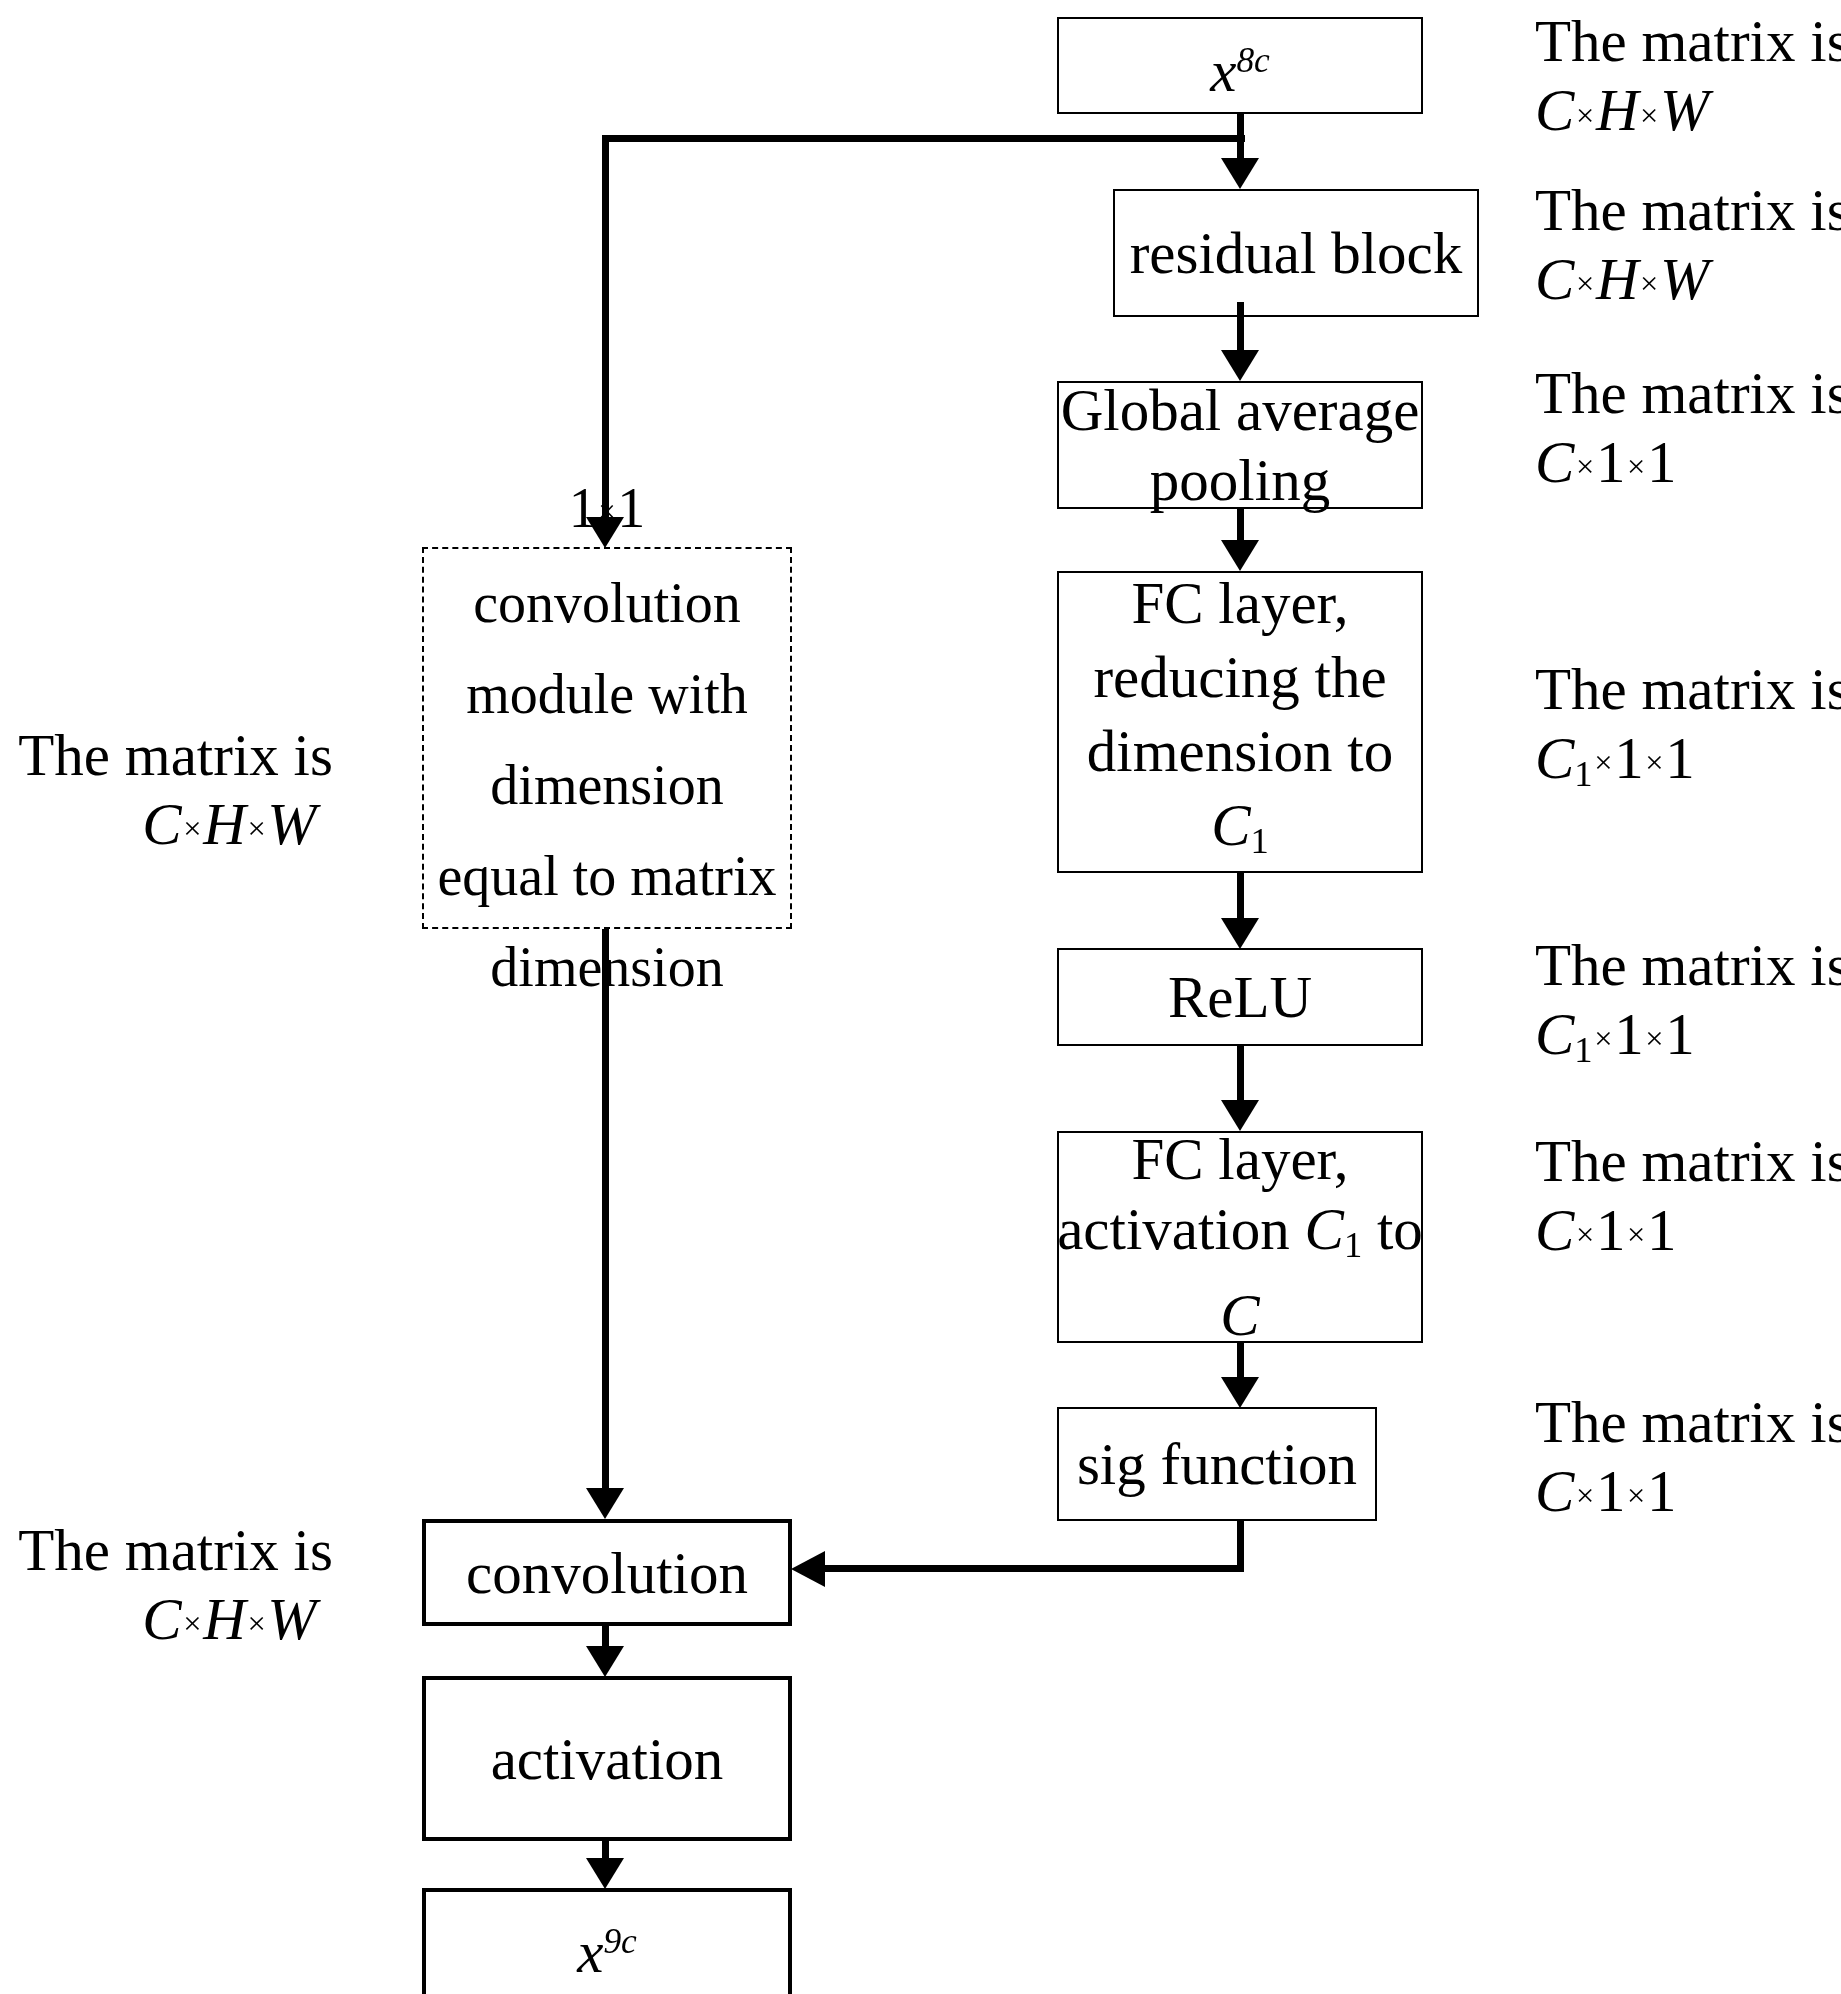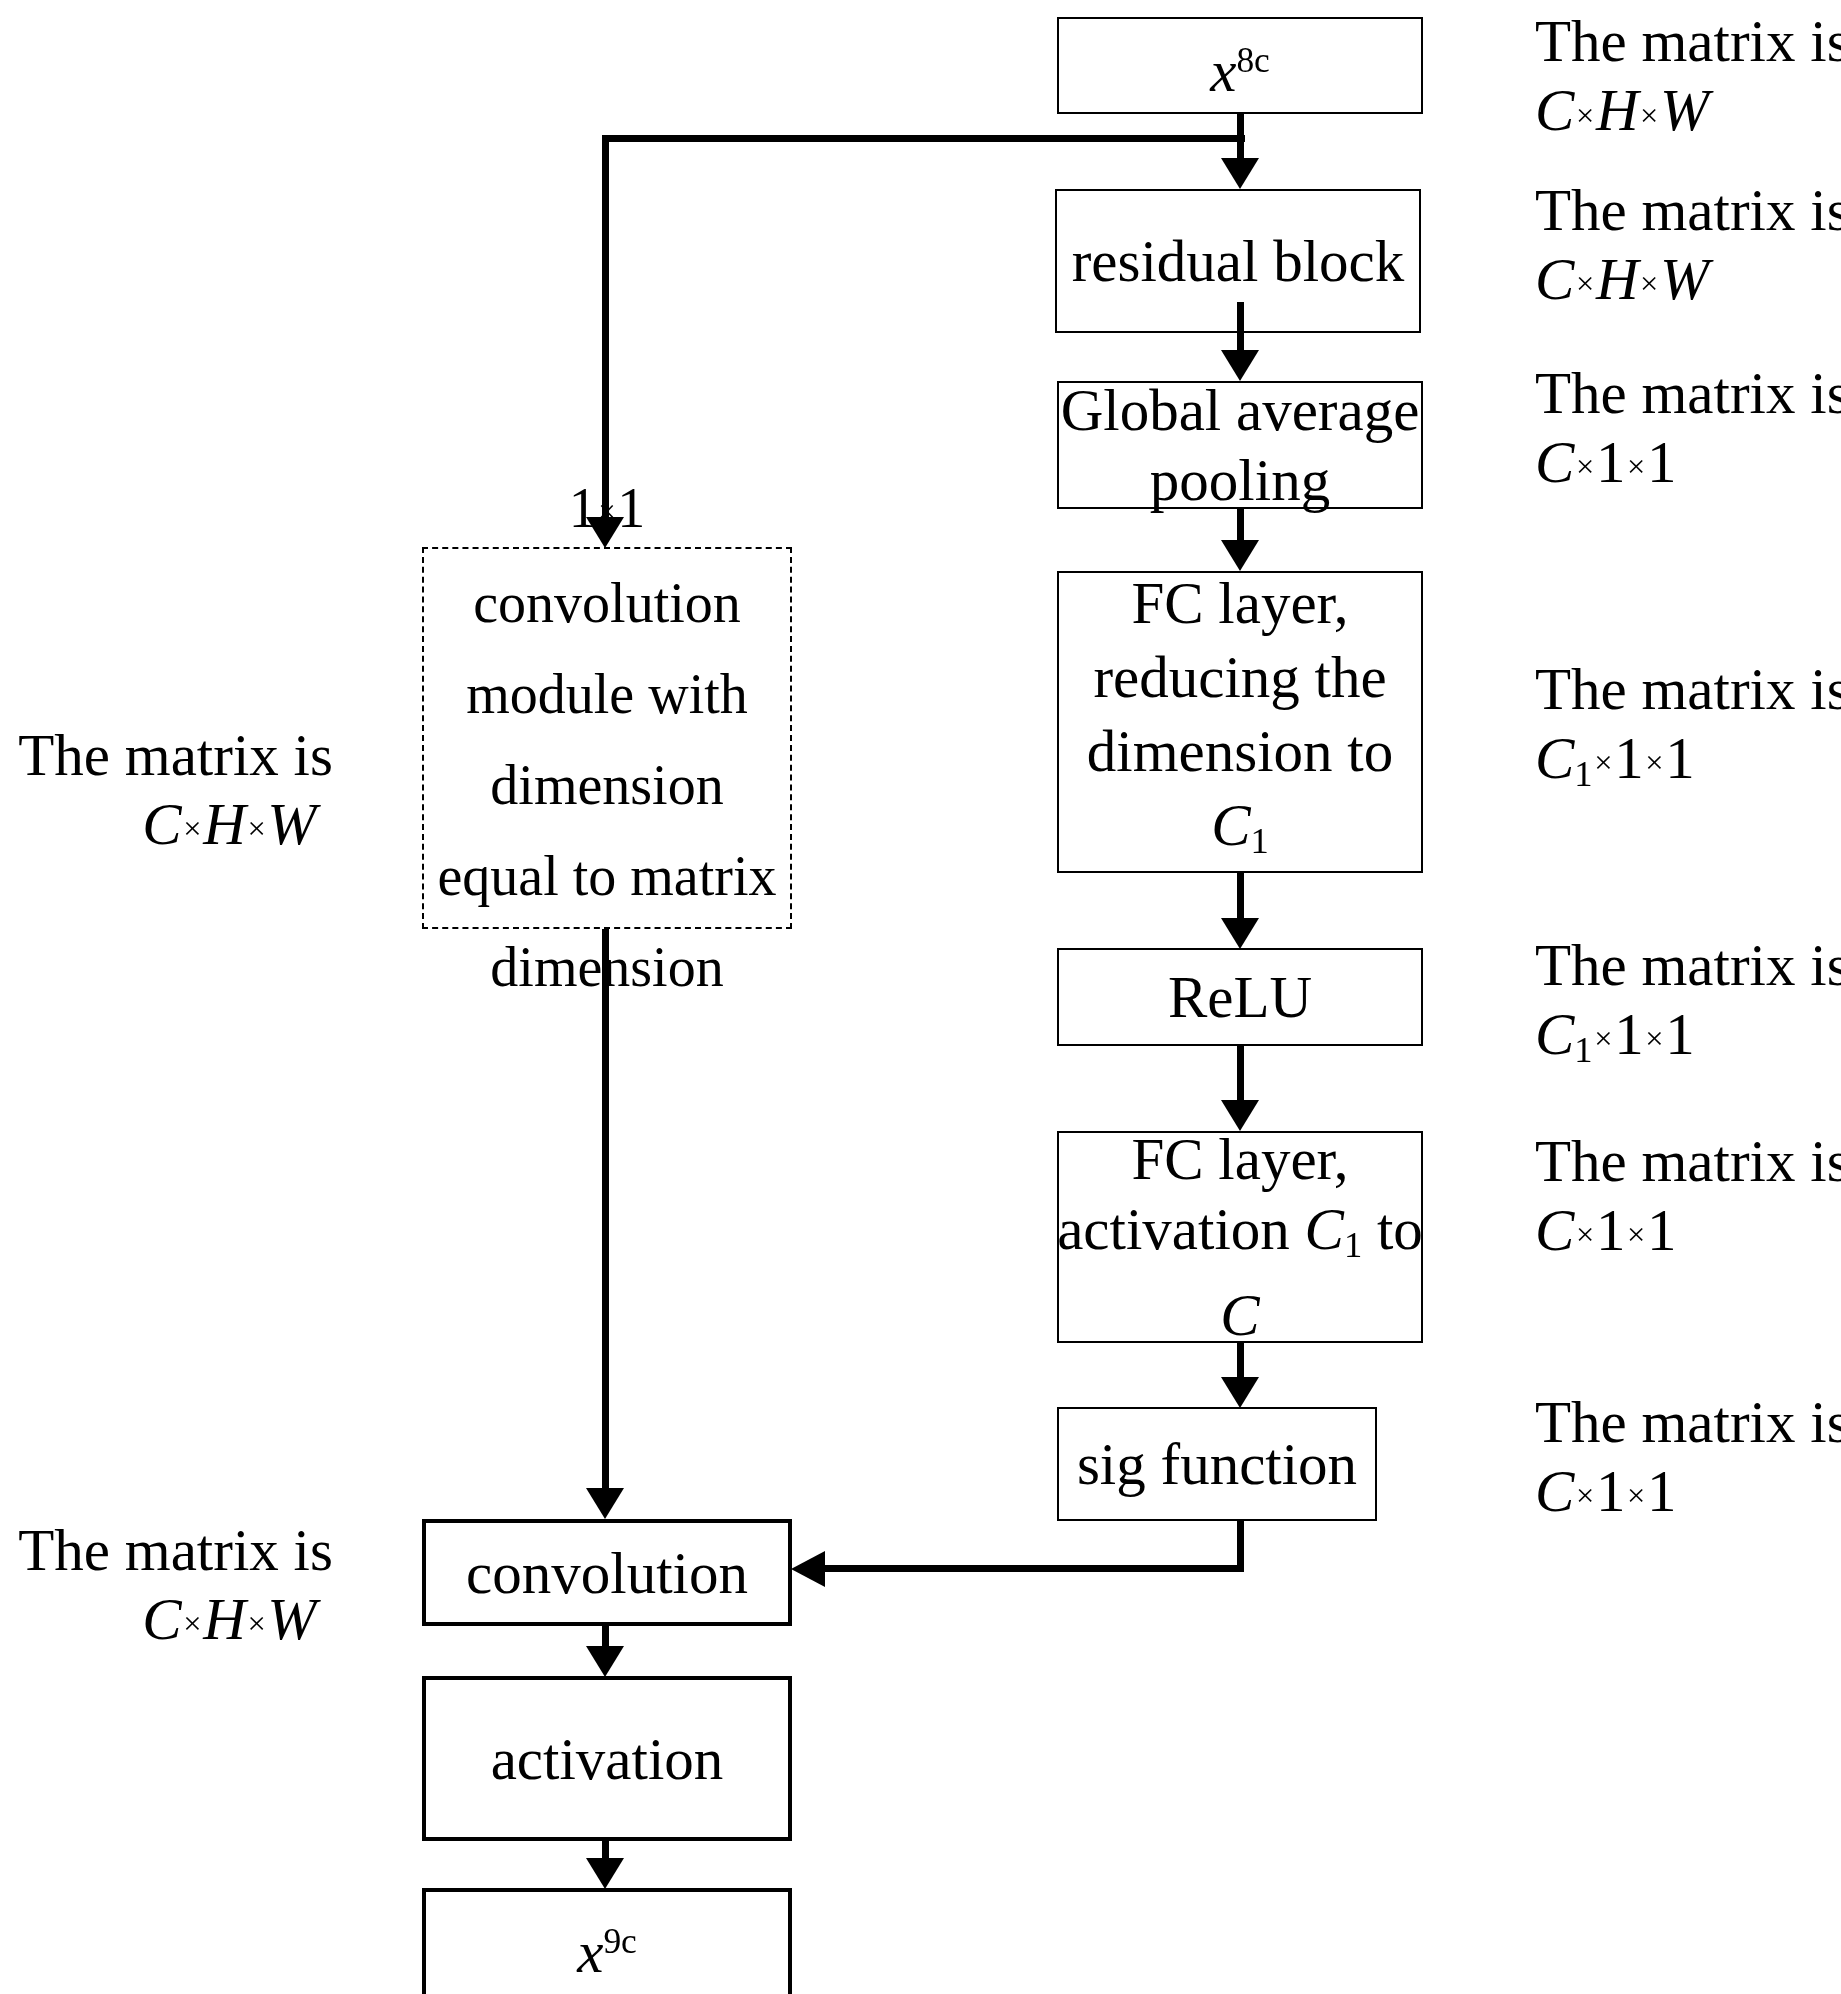--- a/index.html
+++ b/index.html
@@ -25,36 +25,36 @@
     font-size:59px;
     line-height:70px;
     white-space:nowrap;
   }
   .box .line{display:block;}
   .dashed{border:2.2px dashed #000000;font-size:56px;line-height:63px;gap:28px;}
   .thick{border-width:4.4px;}
 
   
   #b-x8c      {left:1057px; top:17px;   width:366px; height:97px; border-width:2.9px;}
-  #b-residual {left:1055px; top:189px;  width:366px; height:144px; border-width:2.9px;}
+  #b-residual {left:1113px; top:189px;  width:366px; height:128px; border-width:2.9px;}
   #b-gap      {left:1057px; top:381px;  width:366px; height:128px; border-width:2.9px;justify-content:center;}
   #b-fcr      {left:1057px; top:571px;  width:366px; height:302px; border-width:2.9px; line-height:74px;}
   #b-relu     {left:1057px; top:948px; width:366px; height:98px; border-width:2.9px;}
   #b-fcrest   {left:1057px; top:1131px; width:366px; height:212px; border-width:2.9px;}
   #b-sig      {left:1057px; top:1407px; width:320px; height:114px; border-width:2.9px;}
 
   
   #b-conv     {left:422px; top:547px;  width:370px; height:382px;}
   #b-mult     {left:422px; top:1519px; width:370px; height:107px;}
   #b-reluact  {left:422px; top:1676px; width:370px; height:165px;}
   #b-x9c      {left:422px; top:1888px; width:370px; height:118px;}
 
   
   .i {font-style:italic;}
-  .sp{font-size:0.60em; vertical-align:0.55em;}
+  .sp{font-size:0.60em; font-style:italic; vertical-align:0.55em;}
   .sb{font-size:0.62em; vertical-align:-0.22em;}
   .x {font-size:0.55em; vertical-align:0.14em; padding:0 0.05em;}
 
   
   .ann{
     position:absolute;
     font-size:59px;
     line-height:69px;
     white-space:nowrap;
   }

